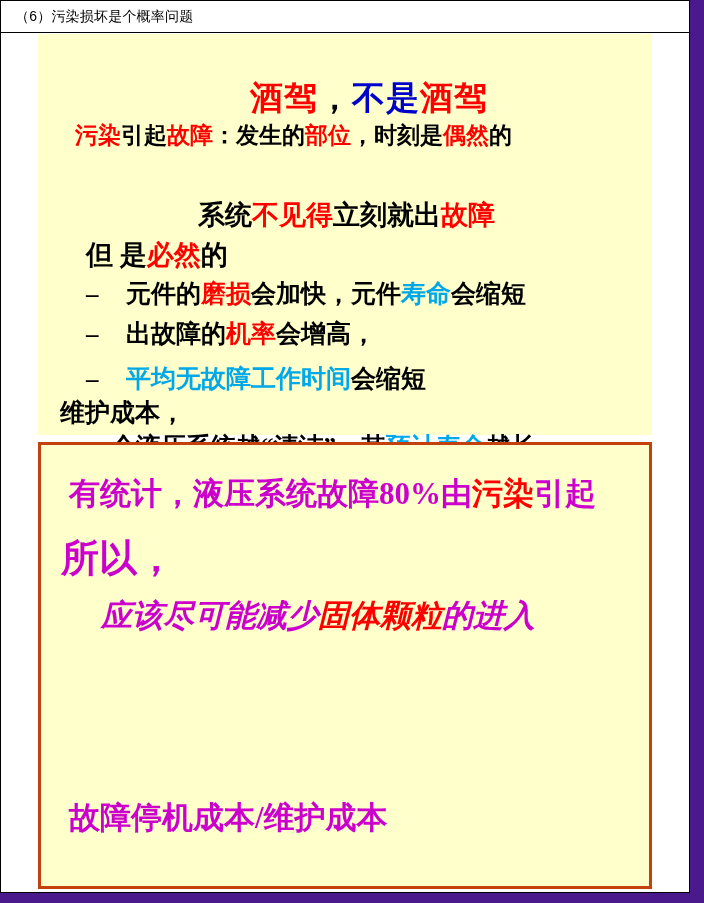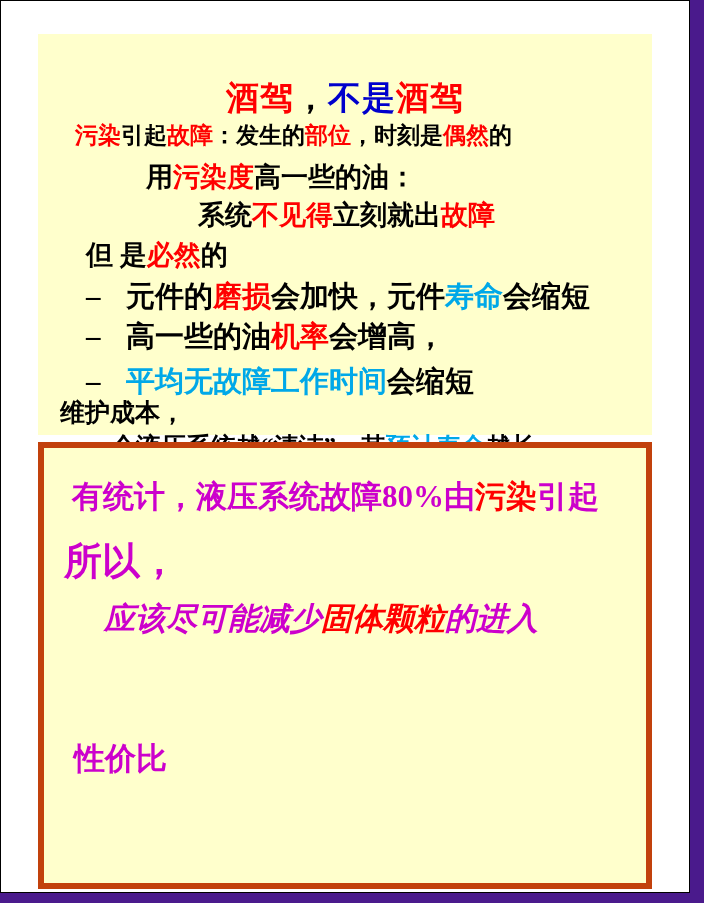--- a/index.html
+++ b/index.html
@@ -70,21 +70,21 @@
     box-sizing: border-box;
   }
   
   .slide-bottom {
     position: absolute;
     left: 38px;
     top: 442px;
     width: 614px;
     height: 447px;
     background: #ffffcc;
-    border: 6px solid #c2410c;
+    border: 3px solid #c2410c;
     box-sizing: border-box;
   }
   
   .gutter-left-top {
     position: absolute;
     left: 1px;
     top: 34px;
     width: 37px;
     height: 401px;
     background: #ffffff;
@@ -103,20 +103,21 @@
     position: absolute;
     left: 0;
     top: 42px;
     width: 614px;
     text-align: center;
     font-family: "Liberation Serif", serif;
     font-weight: bold;
     font-size: 33px;
     letter-spacing: 1px;
     white-space: nowrap;
+    padding-left: 24px;
   }
   .red { color: #ff0000; }
   .blue { color: #0000cc; }
   .cyan { color: #00a8e8; }
   .magenta { color: #cc00cc; }
   .black { color: #000000; }
 
   .t-line {
     position: absolute;
     font-family: "Liberation Serif", serif;
@@ -124,21 +125,21 @@
     white-space: nowrap;
   }
   .l1 { left: 37px; top: 86px; font-size: 23px; }
   .l2 { left: 108px; top: 125px; font-size: 27px; }
   .l3 { left: 160px; top: 163px; font-size: 27px; }
   .l4 { left: 48px; top: 203px; font-size: 27px; }
   .bullet-row {
     position: absolute;
     font-family: "Liberation Serif", serif;
     font-weight: bold;
-    font-size: 29px;
+    font-size: 25px;
     white-space: nowrap;
   }
   .b1 { left: 48px; top: 243px; }
   .b2 { left: 48px; top: 283px; }
   .b3 { left: 48px; top: 328px; }
   .dash {
     display: inline-block;
     width: 40px;
     color: #000000;
   }
@@ -170,49 +171,49 @@
 </head>
 <body>
 
 <div class="page">
   <div class="outer-frame"></div>
   <div class="inner-white"></div>
 
   <div class="gutter-left-top"></div>
   <div class="gutter-left-bottom"></div>
 
+  <div class="header-bar">
+    <span class="header-title">（6）污染损坏是个概率问题</span>
+  </div>
 
   <div class="slide-top">
 
     <div class="t-title">
       <span class="red">酒驾</span><span class="black">，</span><span class="blue">不是</span><span class="red">酒驾</span>
     </div>
 
     <div class="t-line l1">
       <span class="red">污染</span><span class="black">引起</span><span class="red">故障</span><span class="black">：发生的</span><span class="red">部位</span><span class="black">，时刻是</span><span class="red">偶然</span><span class="black">的</span>
     </div>
 
-    <div class="t-line l2">
-      <span class="black">用</span><span class="red">污染度</span><span class="black">高一些的油：</span>
-    </div>
 
     <div class="t-line l4">
       <span class="black">但 是</span><span class="red">必然</span><span class="black">的</span>
     </div>
 
     <div class="t-line l3">
       <span class="black">系统</span><span class="red">不见得</span><span class="black">立刻就出</span><span class="red">故障</span>
     </div>
 
     <div class="bullet-row b1">
       <span class="dash">–</span><span class="black">元件的</span><span class="red">磨损</span><span class="black">会加快，元件</span><span class="cyan">寿命</span><span class="black">会缩短</span>
     </div>
 
     <div class="bullet-row b2">
-      <span class="dash">–</span><span class="black">高一些的油</span><span class="red">机率</span><span class="black">会增高，</span>
+      <span class="dash">–</span><span class="black">出故障的</span><span class="red">机率</span><span class="black">会增高，</span>
     </div>
 
     <div class="bullet-row b3">
       <span class="dash">–</span><span class="cyan">平均无故障工作时间</span><span class="black">会缩短</span>
     </div>
 
     <div class="t-line l5">维护成本，</div>
 
     <div class="t-line l6">
       <span class="black">一个液压系统越“清洁”，其</span><span class="cyan">预计寿命</span><span class="black">越长</span>
@@ -227,16 +228,16 @@
       <span class="magenta">有统计，液压系统故障80%由</span><span class="red">污染</span><span class="magenta">引起</span>
     </div>
 
     <div class="bm-line m2 magenta">所以，</div>
 
     <div class="bm-line m3">
       <span class="magenta">应该尽可能减少</span><span class="red">固体颗粒</span><span class="magenta">的进入</span>
     </div>
 
 
-    <div class="bm-line m5 magenta">性价比</div>
-
+
+    <div class="bm-line m6 magenta">故障停机成本/维护成本</div>
   </div>
 </div>
 
 </body></html>

